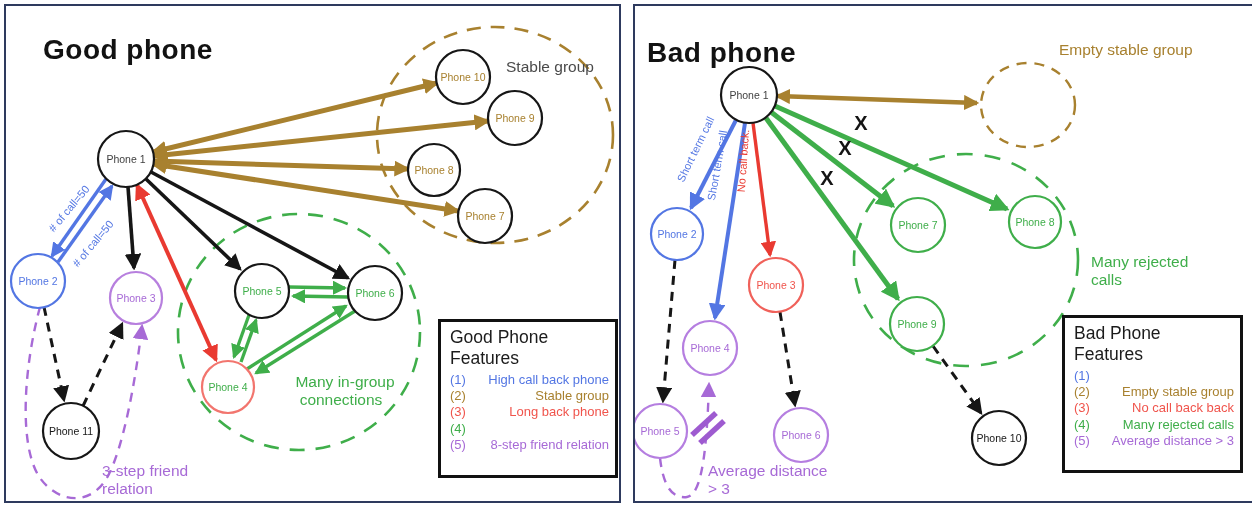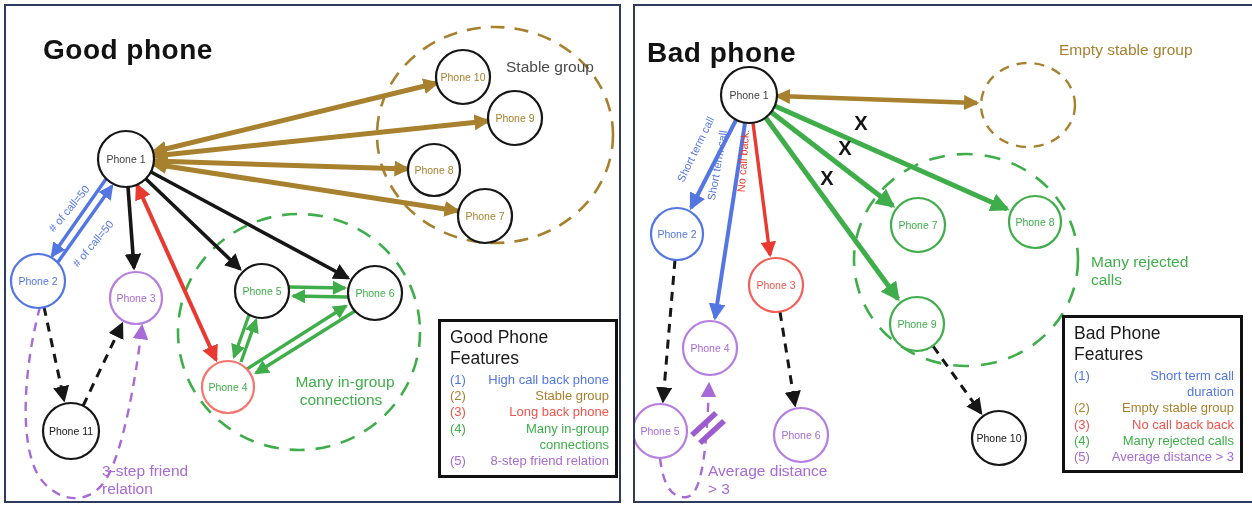--- a/index.html
+++ b/index.html
@@ -166,21 +166,20 @@
       <div class="l-item c-brown">
           <span class="l-num">(2)</span>
           <span class="l-text">Stable group</span>
         </div>
       <div class="l-item c-red">
           <span class="l-num">(3)</span>
           <span class="l-text">Long back phone</span>
         </div>
       <div class="l-item c-green">
           <span class="l-num">(4)</span>
-          <span class="l-text">Many in-group connections</span>
         </div>
       <div class="l-item c-purple">
           <span class="l-num">(5)</span>
           <span class="l-text">8-step friend relation</span>
         </div>
     </div>
   </div>
 </div>
 
 <div class="panel" id="panel-bad">
@@ -286,21 +285,20 @@
   </svg>
 
   <div class="legend" id="legend-bad">
     <div class="legend-title">
       <div>Bad Phone</div>
       <div>Features</div>
     </div>
     <div class="legend-items">
       <div class="l-item c-blue">
           <span class="l-num">(1)</span>
-          <span class="l-text">Short term call duration</span>
         </div>
       <div class="l-item c-brown">
           <span class="l-num">(2)</span>
           <span class="l-text">Empty stable group</span>
         </div>
       <div class="l-item c-red">
           <span class="l-num">(3)</span>
           <span class="l-text">No call back back</span>
         </div>
       <div class="l-item c-green">

